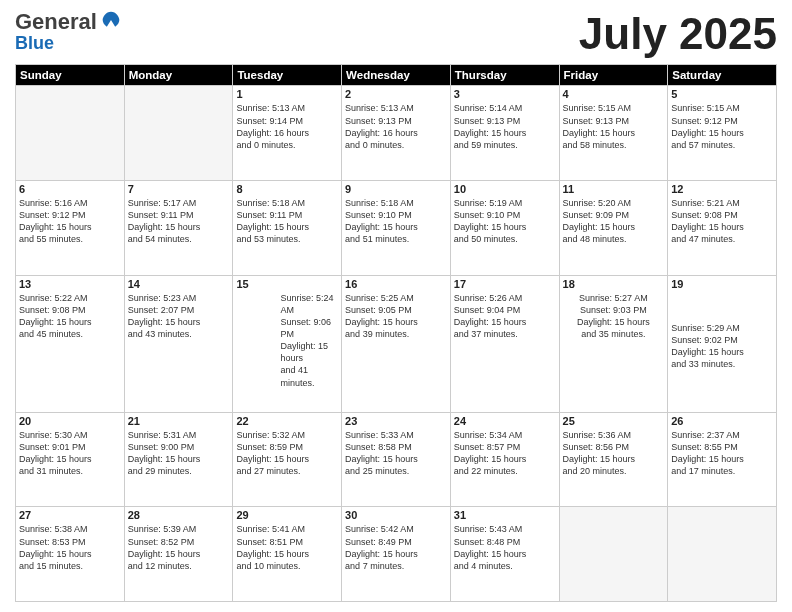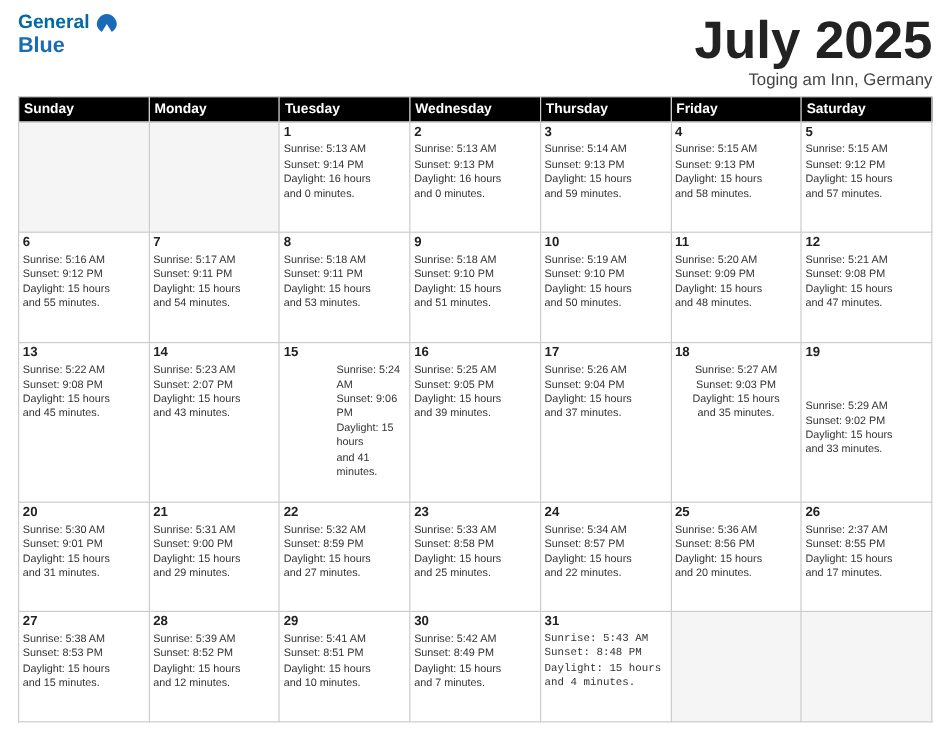--- a/index.html
+++ b/index.html
@@ -26,23 +26,23 @@
     .logo {
       display: flex;
       align-items: center;
     }
     .logo-text {
       display: flex;
       flex-direction: column;
       line-height: 1.1;
     }
     .logo-general {
-      font-size: 16px;
-      font-weight: bold;
-      color: #0369a1;
+      font-size: 22px;
+      font-weight: bold;
+      color: #404040;
     }
     .logo-blue {
       font-size: 18px;
       font-weight: bold;
       color: #1a6bb5;
     }
     .logo-icon {
       width: 20px;
       height: 20px;
       margin-left: 4px;
@@ -121,21 +121,20 @@
             <span class="logo-blue">Blue</span>
           </span>
           <svg class="logo-icon" viewBox="0 0 24 24" fill="#1a6bb5" xmlns="http://www.w3.org/2000/svg">
             <path d="M12 2C6 2 2 8 2 12c0 3 2 6 5 8l5-8 5 8c3-2 5-5 5-8 0-4-4-10-10-10z"></path>
           </svg>
         </div>
       </div>
     </div>
     <div class="title-section">
       <div class="month-title">July 2025</div>
-      <div class="location">Toging am Inn, Germany</div>
     </div>
   </div>
 
   <table class="calendar">
     <thead>
       <tr>
         <th>Sunday</th>
         <th>Monday</th>
         <th>Tuesday</th>
         <th>Wednesday</th>
@@ -361,21 +360,21 @@
           </td>
           <td>
             <span class="day-num">30</span>
             <div class="cell-text" style="white-space: pre-line;">Sunrise: 5:42 AM
 Sunset: 8:49 PM
 Daylight: 15 hours
 and 7 minutes.</div>
           </td>
           <td>
             <span class="day-num">31</span>
-            <div class="cell-text" style="white-space: pre-line; font-family: Liberation Mono, monospace;">Sunrise: 5:43 AM
+            <div class="cell-text" style="white-space: pre-line;">Sunrise: 5:43 AM
 Sunset: 8:48 PM
 Daylight: 15 hours
 and 4 minutes.</div>
           </td>
           <td class="empty"></td>
           <td class="empty"></td>
         </tr>
       </tbody>
   </table>
 </div>

